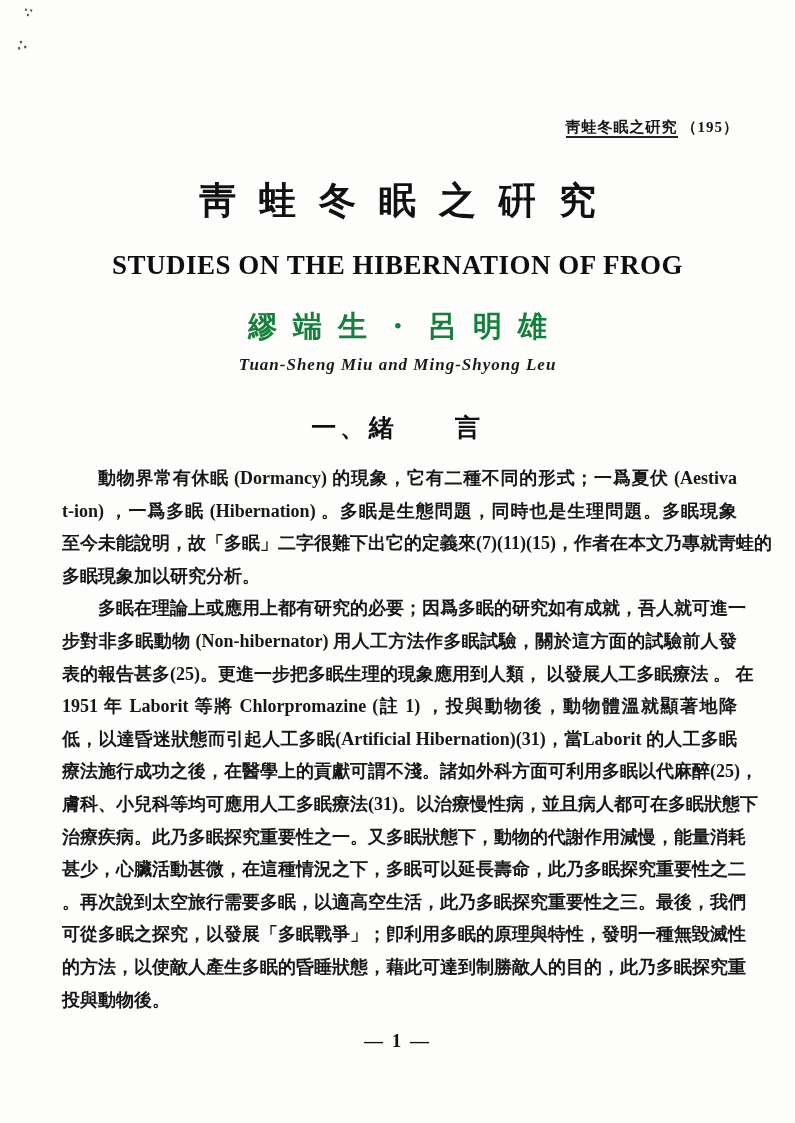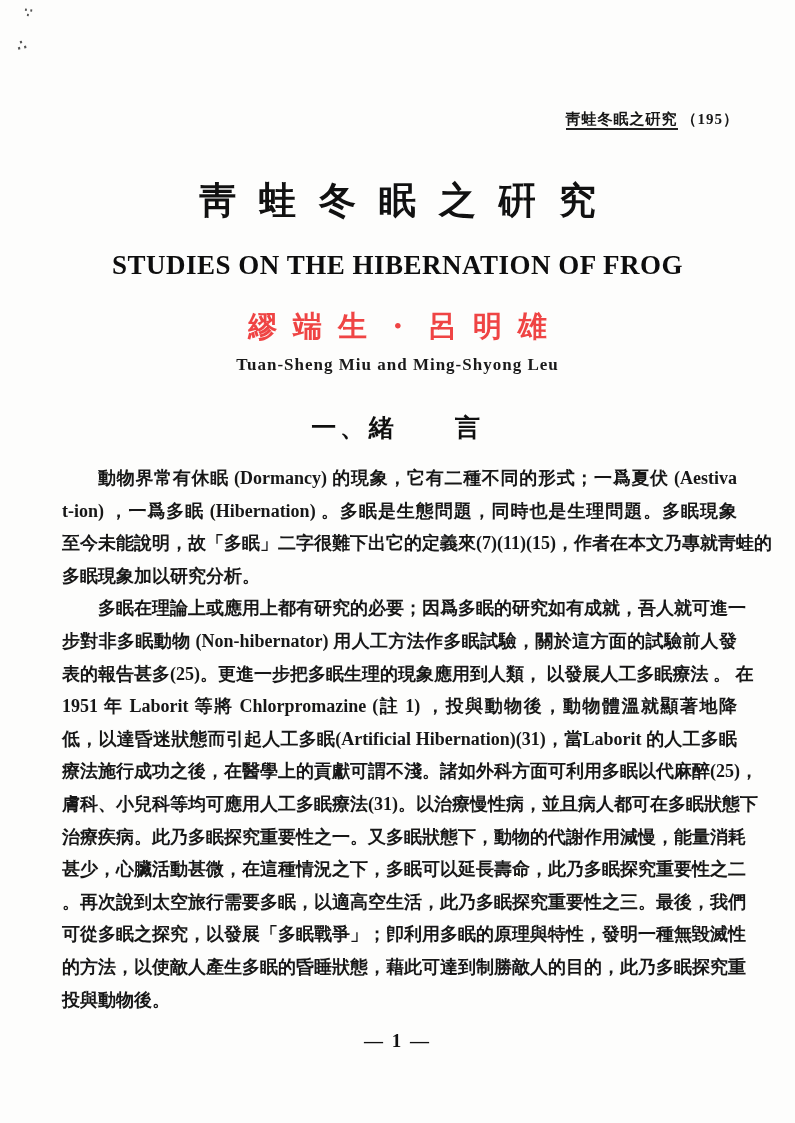--- a/index.html
+++ b/index.html
@@ -16,21 +16,21 @@
     position: absolute;
     inset: 0;
   }
   
   .speck { position: absolute; color: #3a3a3a; font-size: 13px; font-weight: bold; line-height: 1; opacity: .85; }
   .speck-1 { left: 24px; top: 6px; transform: rotate(8deg); }
   .speck-2 { left: 17px; top: 38px; transform: rotate(-12deg); font-size: 15px; }
 
   .running-head {
     position: absolute;
-    top: 110px; right: 56px;
+    top: 118px; right: 56px;
     font-size: 15px;
     font-weight: bold;
     letter-spacing: 1px;
     white-space: nowrap;
   }
   .running-head .rh-title { border-bottom: 2px solid #222; padding-bottom: 1px; }
   .running-head .rh-page { margin-left: 4px; }
 
   .title-cjk {
     margin-top: 176px;
@@ -51,30 +51,31 @@
     letter-spacing: 0.5px;
     color: #0e0e0e;
   }
   .authors-cjk {
     margin-top: 26px;
     text-align: center;
     font-size: 29px;
     font-weight: bold;
     letter-spacing: 0.55em;
     text-indent: 0.55em;
-    color: #ef4444;
+    color: #15803d;
     white-space: nowrap;
   }
   .authors-en {
     margin-top: 8px;
     text-align: center;
     font-size: 17px;
     font-weight: bold;
     letter-spacing: 1px;
     color: #1a1a1a;
+    font-style: italic;
   }
   .section-heading {
     margin-top: 36px;
     text-align: center;
     font-size: 25px;
     font-weight: bold;
     letter-spacing: 0.15em;
     color: #0f0f0f;
   }
   .body-text {

